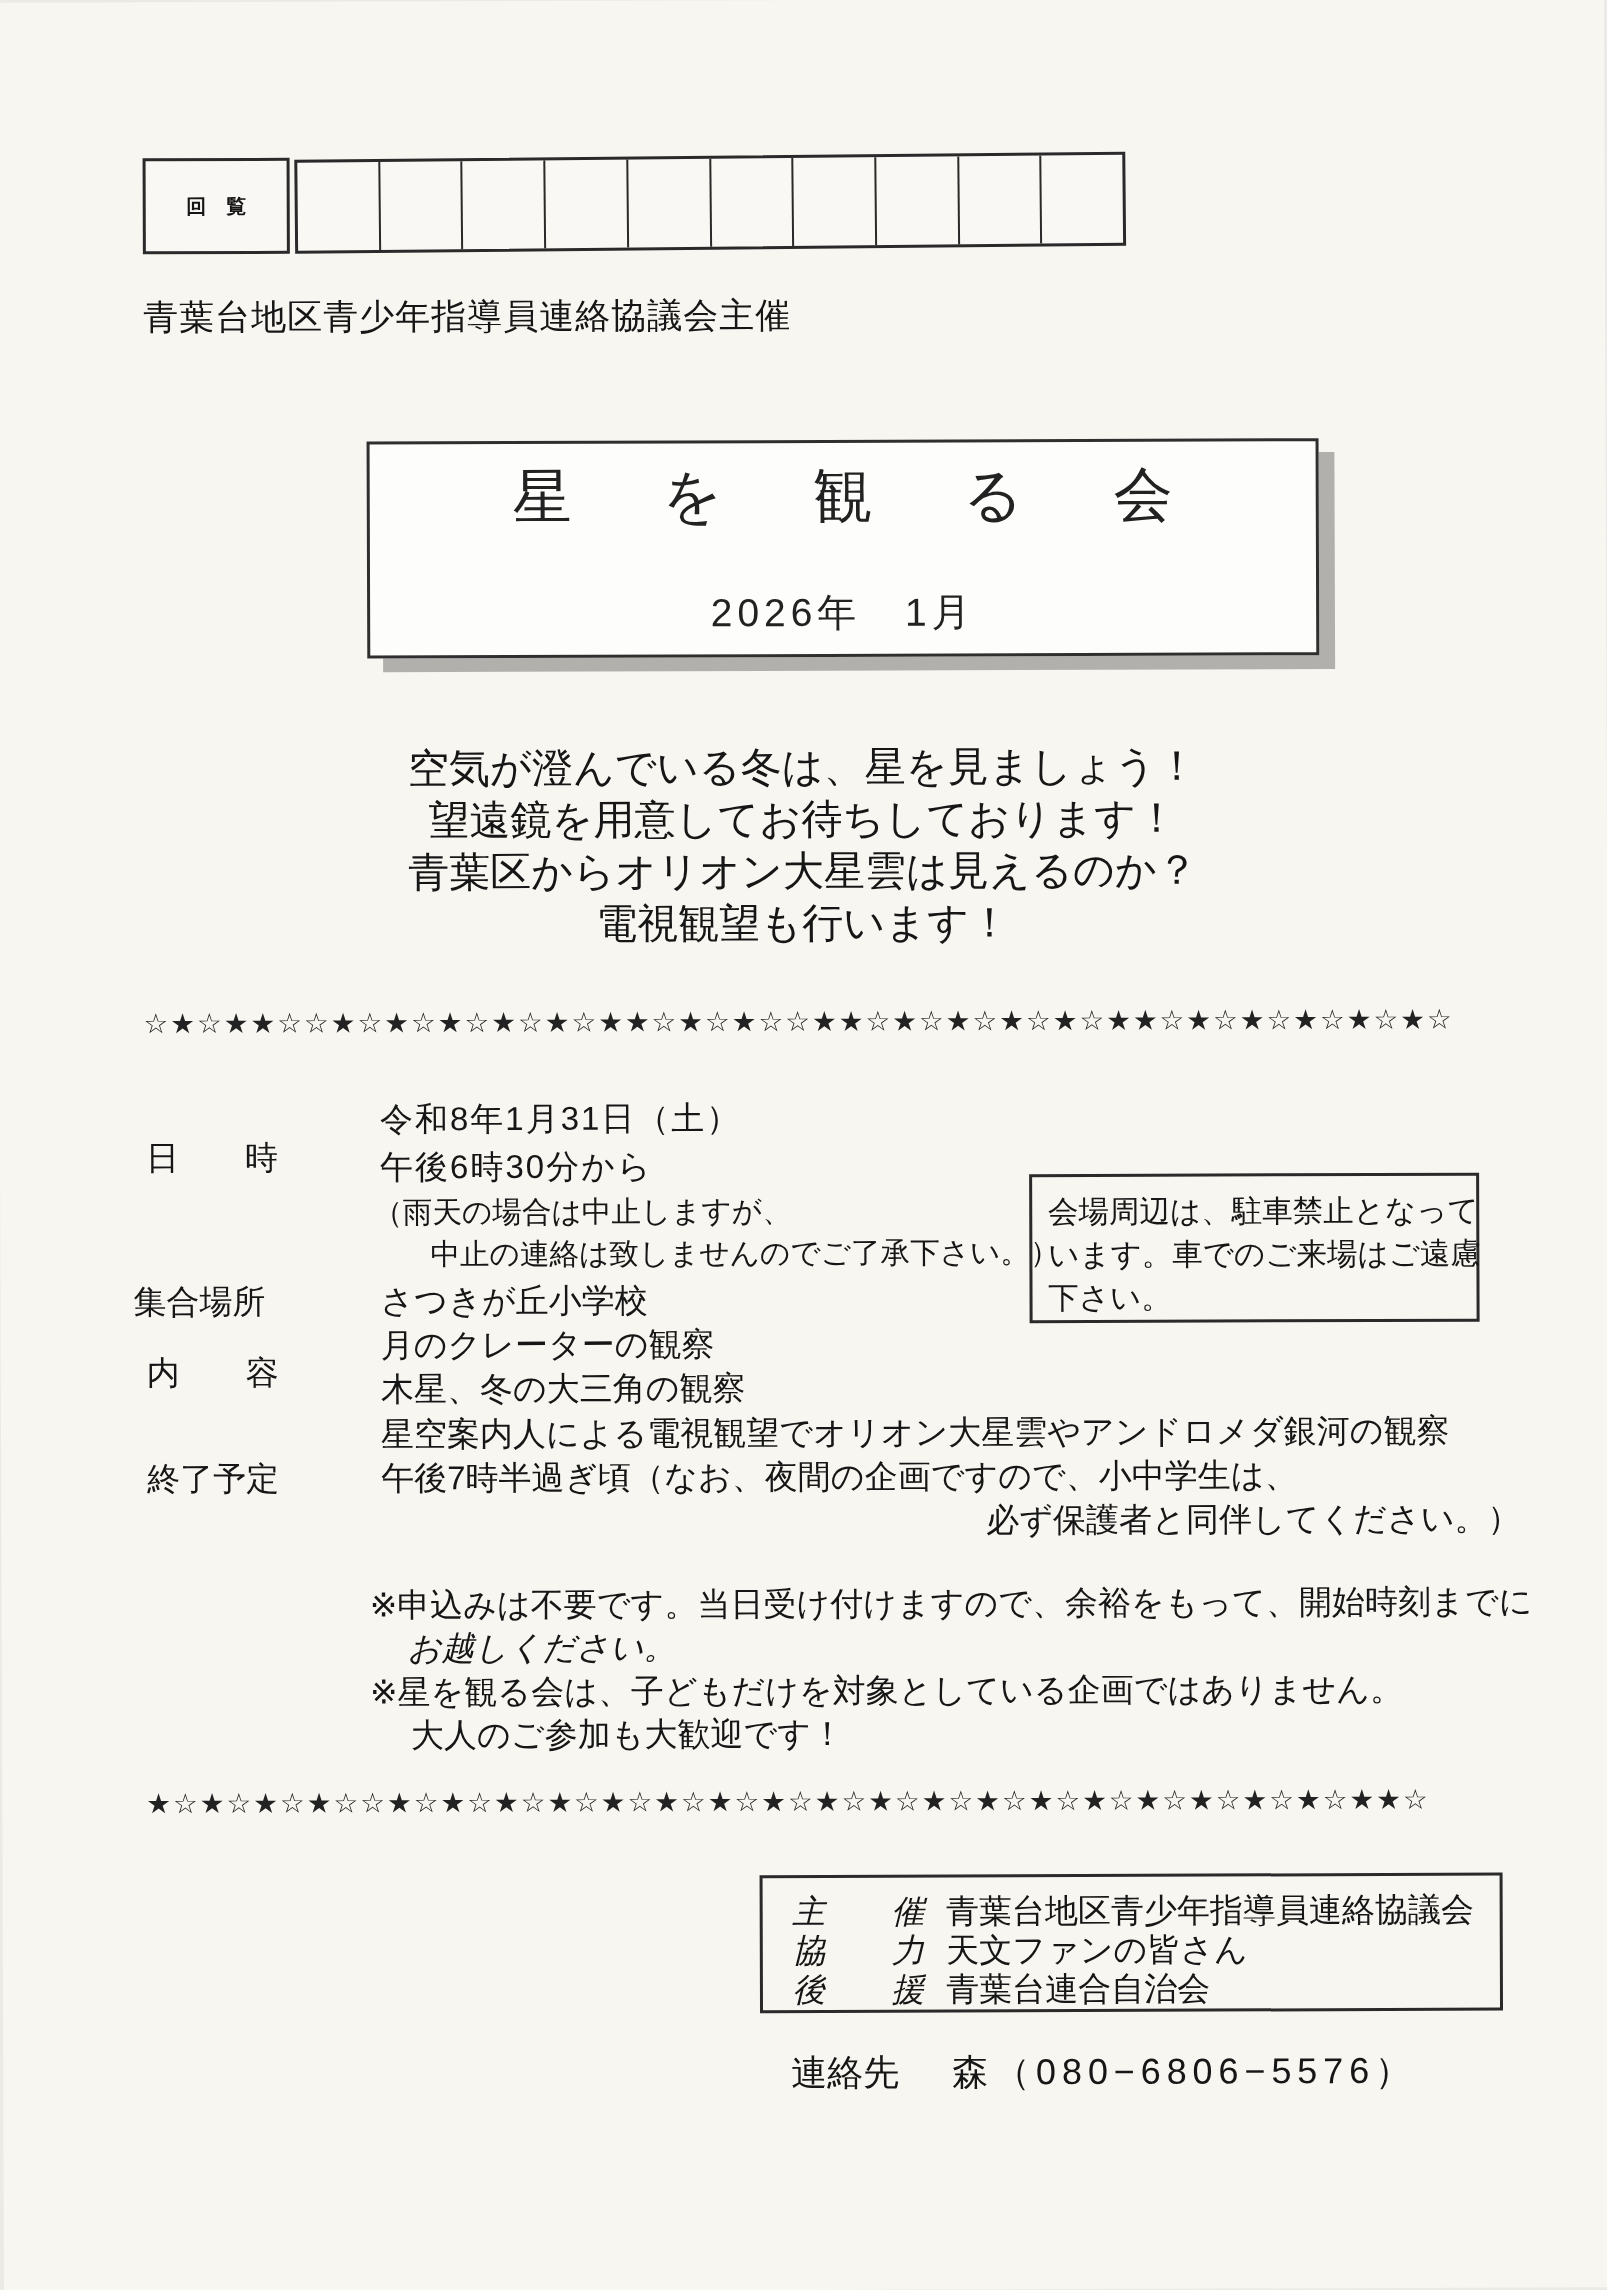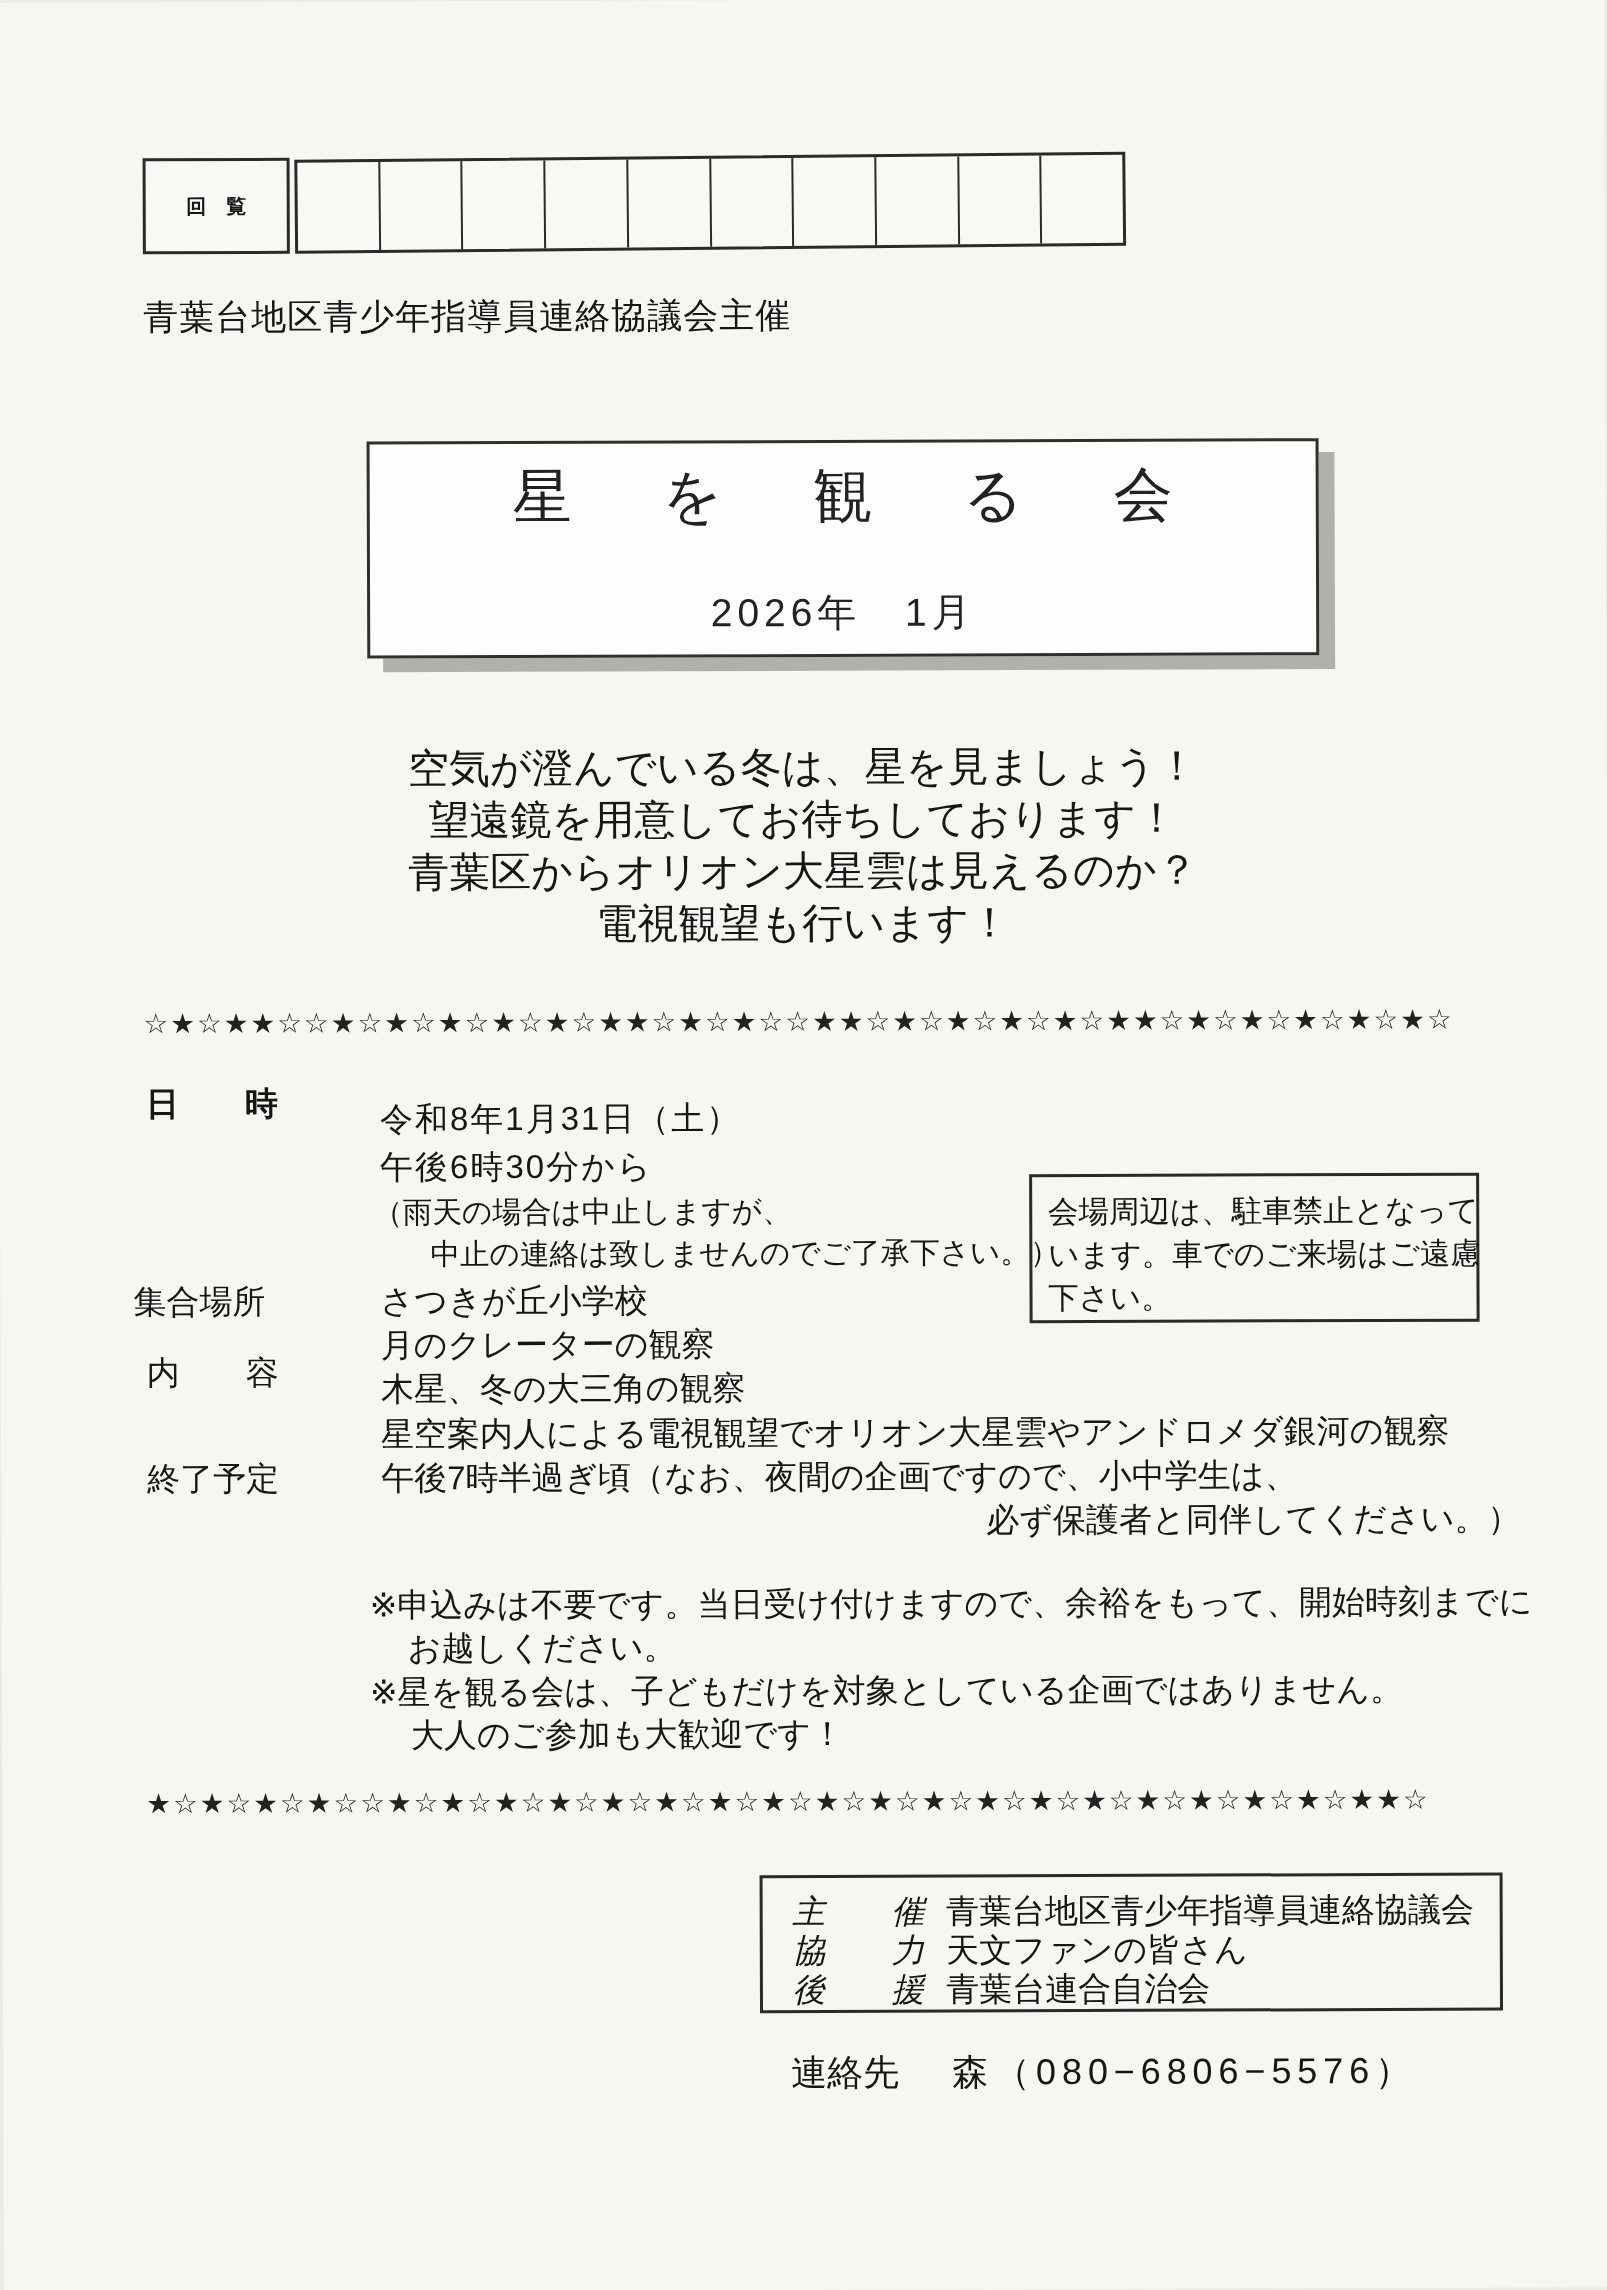--- a/index.html
+++ b/index.html
@@ -110,21 +110,21 @@
 
   <div class="abs intro">
     <div>空気が澄んでいる冬は、星を見ましょう！</div>
     <div>望遠鏡を用意してお待ちしております！</div>
     <div>青葉区からオリオン大星雲は見えるのか？</div>
     <div>電視観望も行います！</div>
   </div>
 
   <div class="abs stars stars-top">☆★☆★★☆☆★☆★☆★☆★☆★☆★★☆★☆★☆☆★★☆★☆★☆★☆★☆★★☆★☆★☆★☆★☆★☆</div>
 
-  <div class="abs lbl" style="left:146px;top:1080px;font-weight:bold;">日　　時</div>
+  <div class="abs lbl" style="left:146px;top:1134px;">日　　時</div>
   <div class="abs val" style="left:380px;top:1096px;letter-spacing:2px;">令和8年1月31日（土）</div>
   <div class="abs val" style="left:380px;top:1144px;letter-spacing:2px;">午後6時30分から</div>
   <div class="abs val small" style="left:373px;top:1191px;">（雨天の場合は中止しますが、</div>
   <div class="abs val small" style="left:430px;top:1233px;">中止の連絡は致しませんのでご了承下さい。）</div>
 
   <div class="abs pbox">
     <div>会場周辺は、駐車禁止となって</div>
     <div>います。車でのご来場はご遠慮</div>
     <div>下さい。</div>
   </div>
@@ -135,21 +135,21 @@
   <div class="abs lbl" style="left:146px;top:1322px;margin-top:27px;">内　　容</div>
   <div class="abs val" style="left:380px;top:1322px;">月のクレーターの観察</div>
   <div class="abs val" style="left:380px;top:1366px;">木星、冬の大三角の観察</div>
   <div class="abs val" style="left:380px;top:1411px;">星空案内人による電視観望でオリオン大星雲やアンドロメダ銀河の観察</div>
 
   <div class="abs lbl" style="left:146px;top:1455px;">終了予定</div>
   <div class="abs val" style="left:380px;top:1455px;">午後7時半過ぎ頃（なお、夜間の企画ですので、小中学生は、</div>
   <div class="abs val" style="left:985px;top:1499px;">必ず保護者と同伴してください。）</div>
 
   <div class="abs val" style="left:368px;top:1582px;">※申込みは不要です。当日受け付けますので、余裕をもって、開始時刻までに</div>
-  <div class="abs val" style="left:406px;top:1625px;">お越しください。</div>
+  <div class="abs val" style="left:406px;top:1625px;font-style:italic;">お越しください。</div>
   <div class="abs val" style="left:368px;top:1669px;">※星を観る会は、子どもだけを対象としている企画ではありません。</div>
   <div class="abs val" style="left:409px;top:1712px;">大人のご参加も大歓迎です！</div>
 
   <div class="abs stars stars-bottom">★☆★☆★☆★☆☆★☆★☆★☆★☆★☆★☆★☆★☆★☆★☆★☆★☆★☆★☆★☆★☆★☆★☆★★☆</div>
 
   <div class="abs credits">
     <div class="row">
       <span class="clabel">主　　催</span>
       <span class="cvalue">青葉台地区青少年指導員連絡協議会</span>
     </div>

